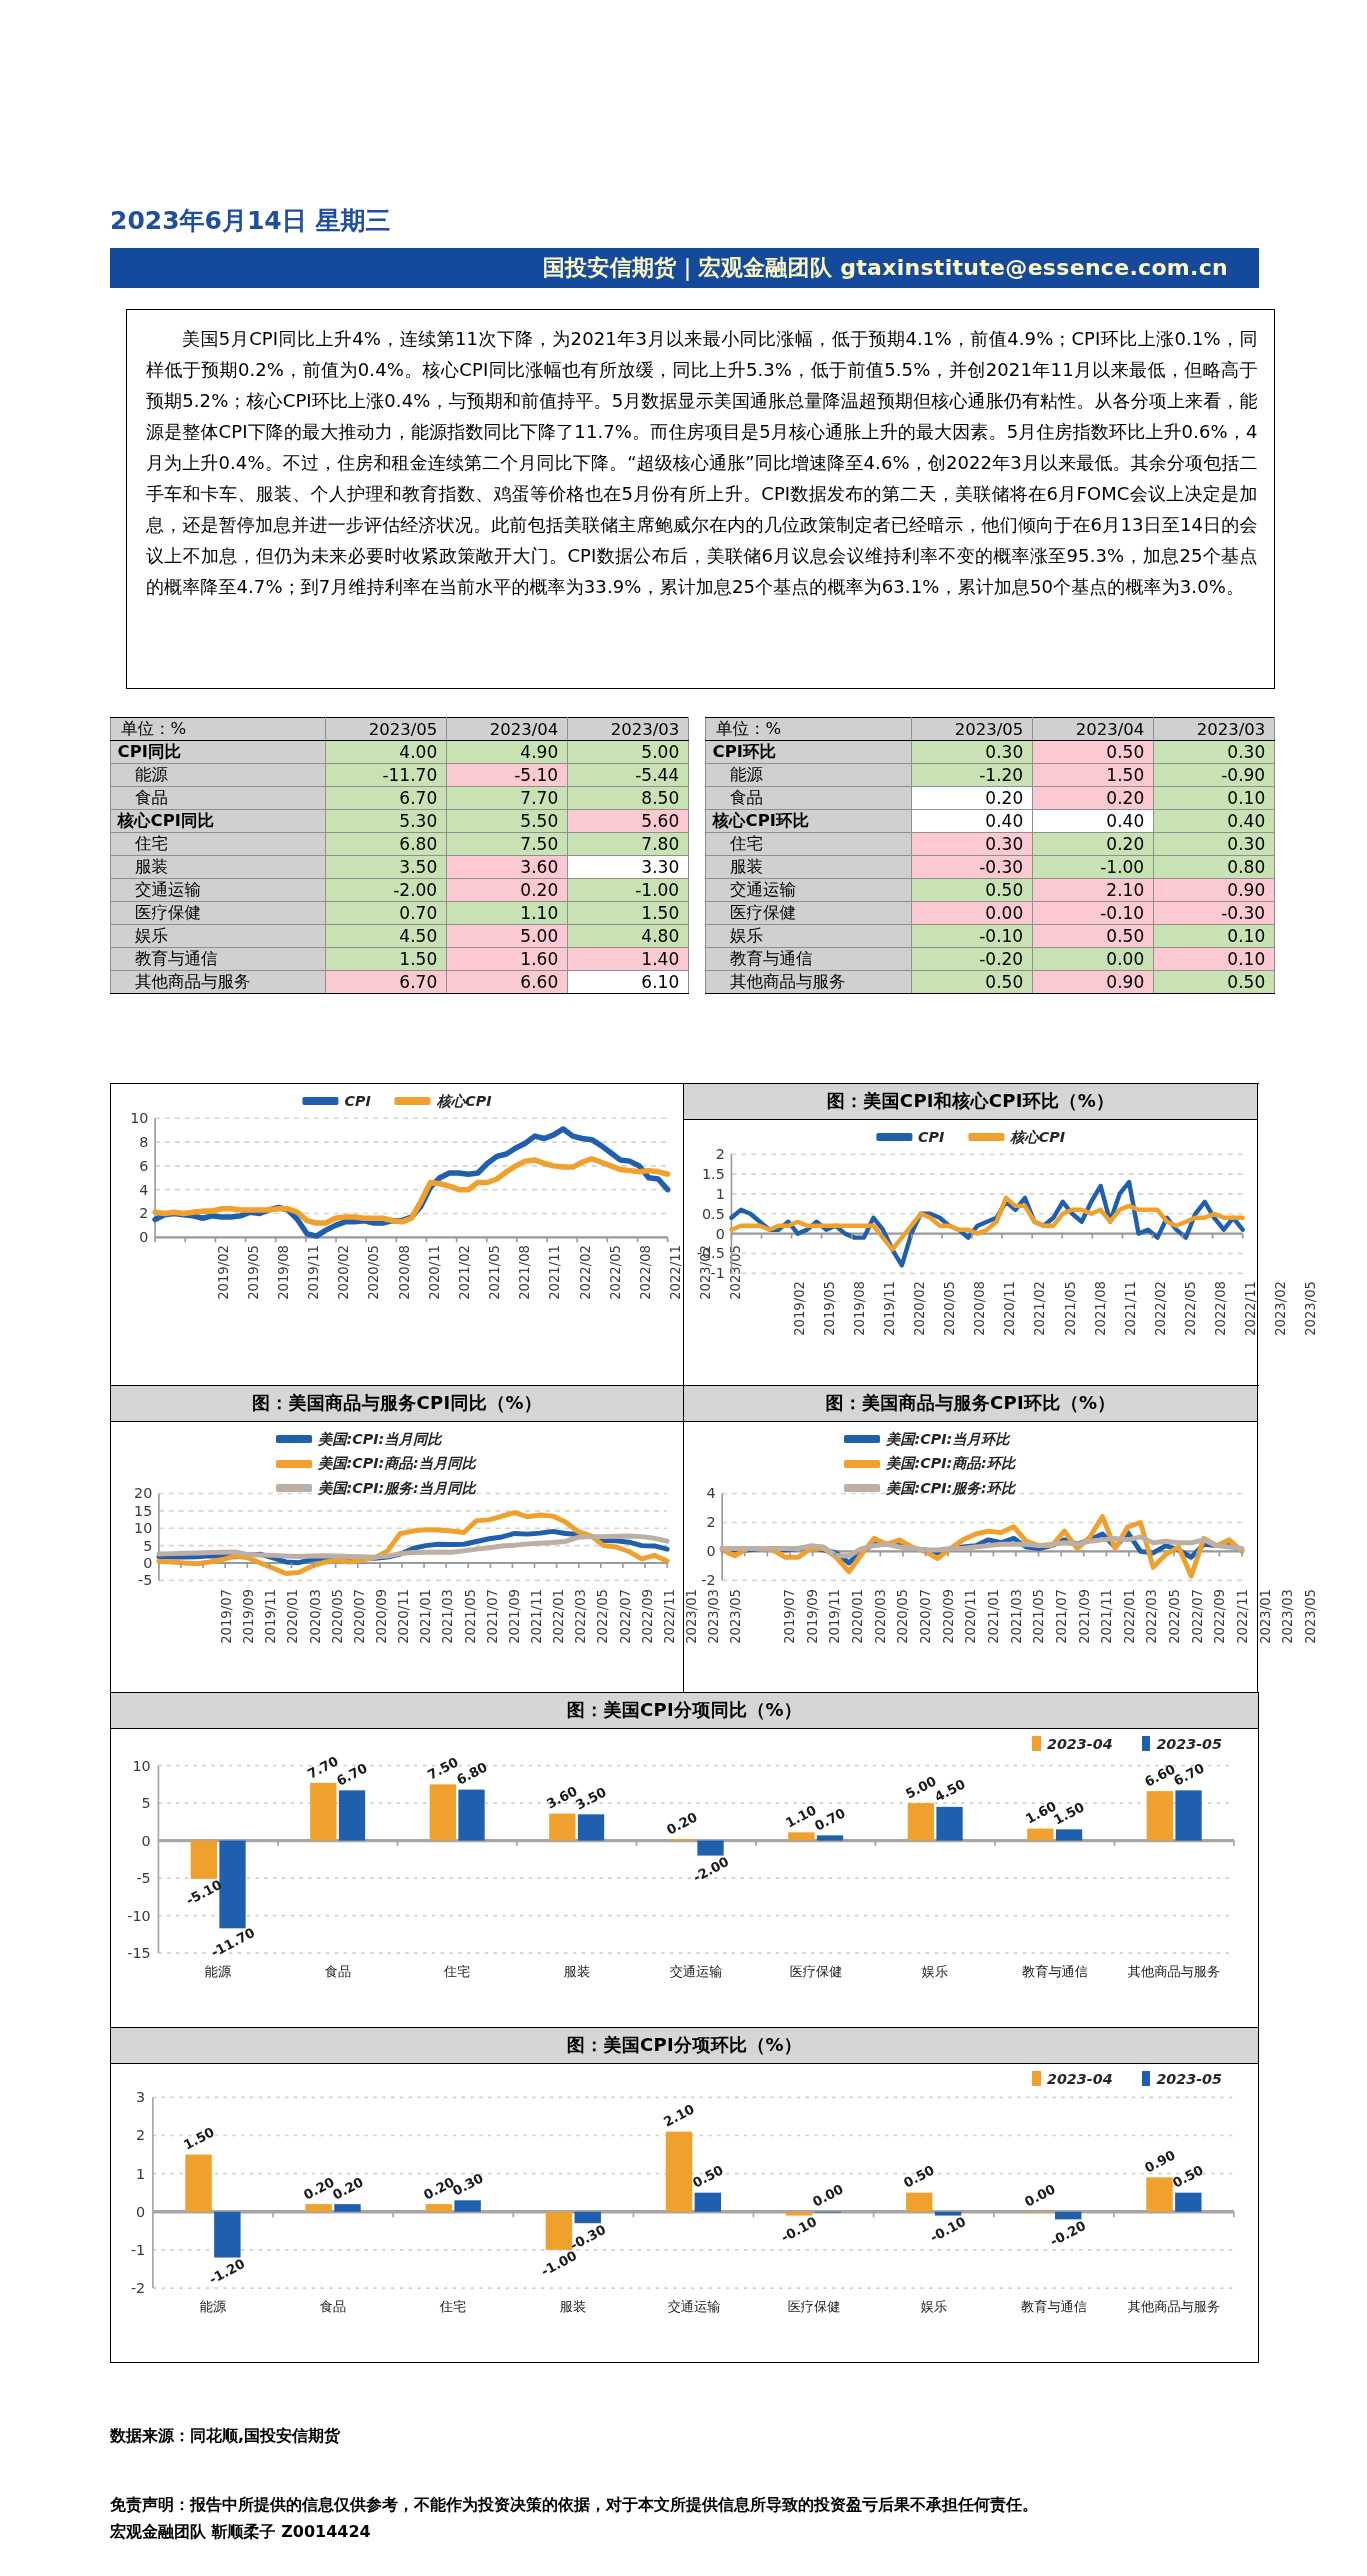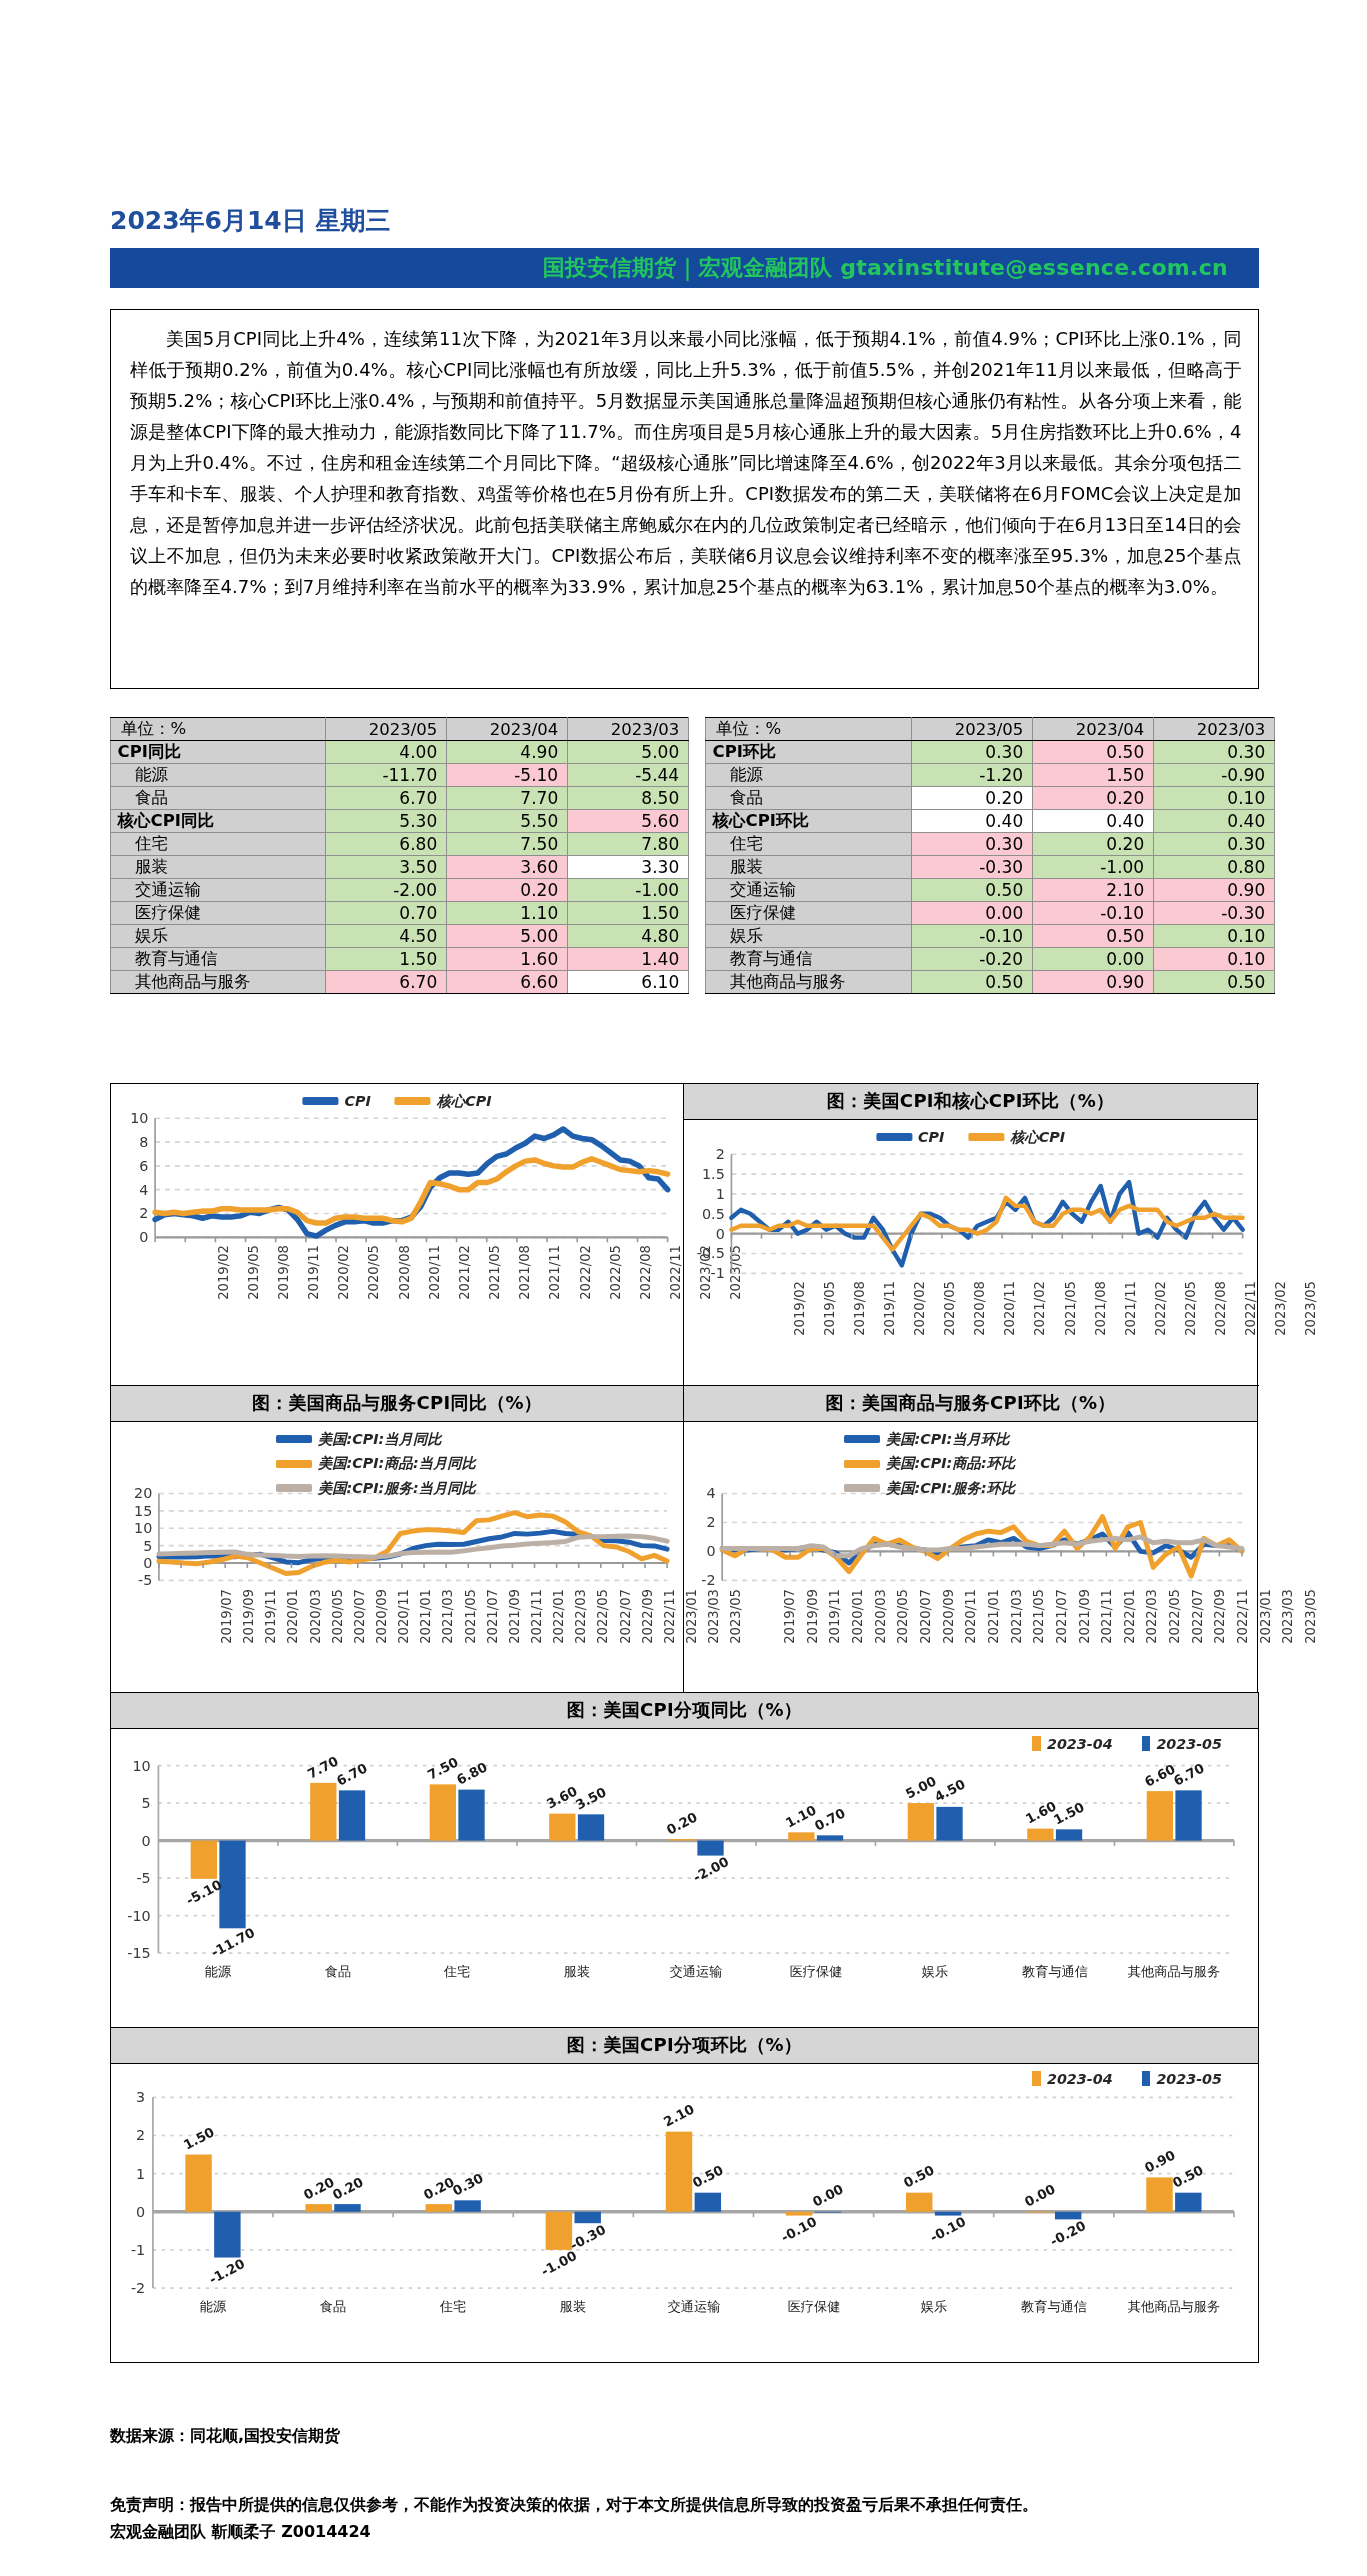--- a/index.html
+++ b/index.html
@@ -52,27 +52,27 @@
     position: absolute; left: 110px; top: 204px;
     font-size: 25px; font-weight: 700; color: #1F4E9C;
     font-family: "DejaVu Sans", "Liberation Sans", sans-serif;
   }
   .contact-bar {
     position: absolute; left: 110px; top: 248px; width: 1149px; height: 40px;
     background: #14499B; display: flex; align-items: center; justify-content: flex-end;
     padding-right: 31px;
   }
   .contact-text {
-    font-size: 22px; font-weight: 700; color: #22c55e; letter-spacing: 0.3px;
+    font-size: 22px; font-weight: 700; color: #fef9c3; letter-spacing: 0.3px;
     font-family: "DejaVu Sans", "Liberation Sans", sans-serif;
   }
 
   
   .summary-box {
-    position: absolute; left: 110px; top: 309px; width: 1149px; height: 380px;
+    position: absolute; left: 126px; top: 309px; width: 1149px; height: 380px;
     border: 1.7px solid #000; padding: 13.2px 16.5px 0 19px; background: #fff;
   }
   .summary-text {
     font-size: 18px; line-height: 31px; color: #000; text-align: justify;
     text-indent: 36px; letter-spacing: 0.1px;
     font-family: "DejaVu Sans", "Liberation Sans", sans-serif;
   }
 
   
   .tables-row { position: absolute; left: 110px; top: 717px; width: 1149px; display: flex; gap: 16px; }

